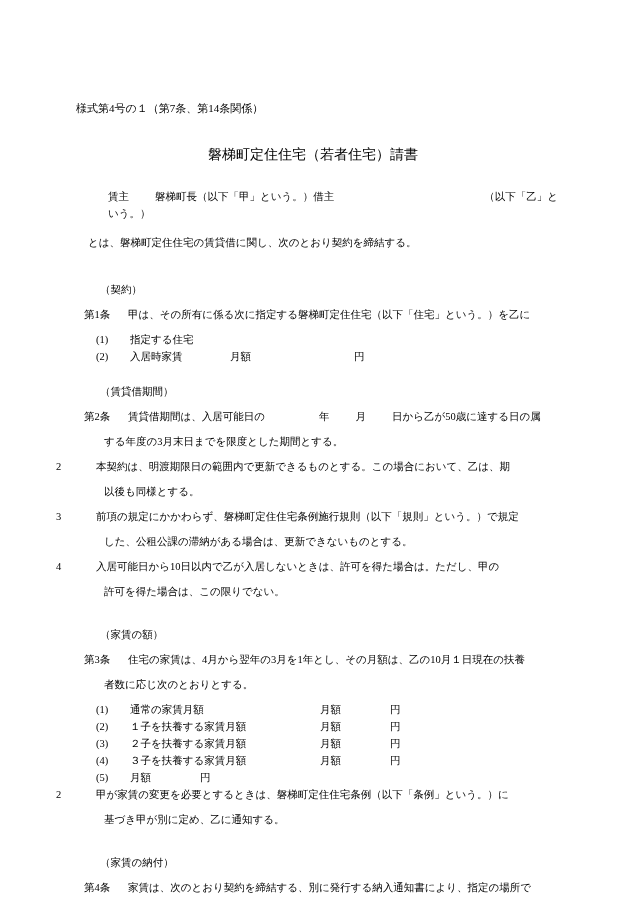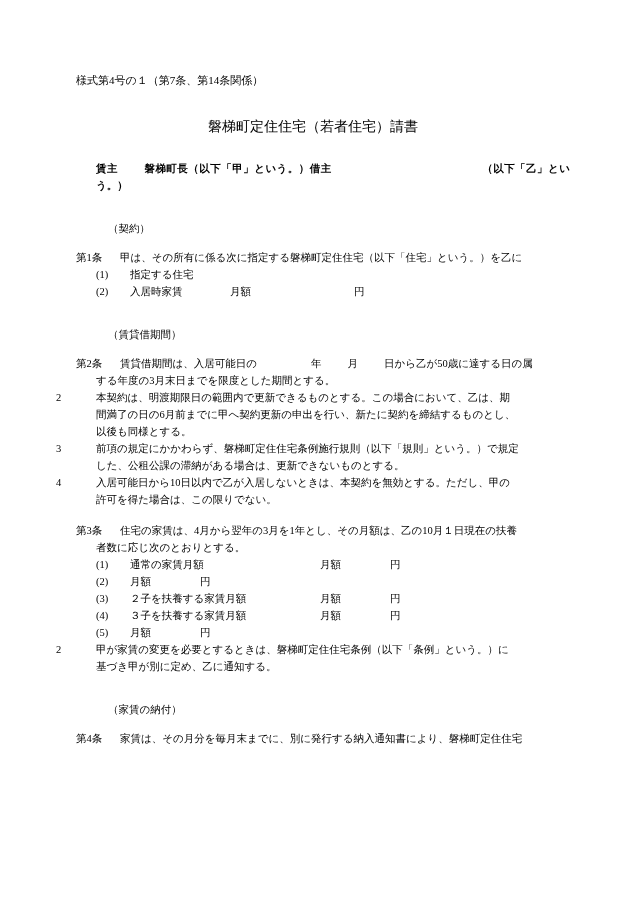--- a/index.html
+++ b/index.html
@@ -12,49 +12,48 @@
     height: 903px;
     font-family: "Liberation Serif", "DejaVu Serif", serif;
     color: #000000;
     overflow: hidden;
   }
   .page {
     position: relative;
     width: 630px;
     height: 903px;
     box-sizing: border-box;
-    padding: 72px 60px 20px 76px;
+    padding: 100px 60px 20px 76px;
     font-size: 10.5px;
     line-height: 1.62;
   }
   .form-no {
     font-size: 11px;
     margin: 0 0 26px 0;
   }
   .doc-title {
     font-size: 14px;
     margin: 0 0 22px 0;
     padding-left: 132px;
   }
   .para {
-    margin: 0;
+    margin: 12px;
     text-align: justify;
-    font-weight: bold;
   }
   .indent1 {
     padding-left: 20px;
   }
   .blank-gap-sm { display: inline-block; width: 26px; }
   .blank-gap-md { display: inline-block; width: 54px; }
   .blank-gap-xl { display: inline-block; width: 150px; }
   .spacer {
     height: 14px;
   }
   .section-head {
-    margin: 12px;
+    margin: 4px;
     padding-left: 20px;
   }
   .item-row {
     padding-left: 20px;
     display: flex;
   }
   .item-no {
     width: 34px;
     flex: none;
   }
@@ -75,21 +74,21 @@
     flex: none;
   }
   .rent-monthly {
     width: 70px;
     flex: none;
   }
   .rent-unit {
     flex: none;
   }
   .clause {
-    margin: 0;
+    margin: 8px;
     text-align: justify;
   }
   .clause-body {
     padding-left: 20px;
     text-indent: 0;
   }
   .numbered {
     padding-left: 20px;
     text-indent: -20px;
     text-align: justify;
@@ -116,20 +115,21 @@
 
 <div class="page">
 
   <div class="form-no">様式第4号の１（第7条、第14条関係）</div>
 
   <div class="doc-title">磐梯町定住住宅（若者住宅）請書</div>
 
   <div class="para indent1">
     <span>賃主</span><span class="blank-gap-sm"></span><span>磐梯町長（以下「甲」という。）</span><span>借主</span><span class="blank-gap-xl"></span><span>（以下「乙」という。）</span>
   </div>
+  <div class="para">とは、磐梯町定住住宅の賃貸借に関し、次のとおり契約を締結する。</div>
 
   <div class="spacer"></div>
 
   <div class="section-head">（契約）</div>
   <div class="clause">
     <span class="c-lead">第1条</span><span>甲は、その所有に係る次に指定する磐梯町定住住宅（以下「住宅」という。）を乙に</span>
   </div>
   <div class="item-row">
     <span class="item-no">(1)</span>
     <span class="item-label">指定する住宅</span>
@@ -145,48 +145,49 @@
 
   <div class="section-head">（賃貸借期間）</div>
   <div class="clause">
     <span class="c-lead">第2条</span><span>賃貸借期間は、入居可能日の</span><span class="blank-gap-md"></span><span>年</span><span class="blank-gap-sm"></span><span>月</span><span class="blank-gap-sm"></span><span>日から乙が50歳に達する日の属</span>
   </div>
   <div class="clause clause-body">する年度の3月末日までを限度とした期間とする。</div>
 
   <div class="numbered">
     <span class="n">2</span><span>本契約は、明渡期限日の範囲内で更新できるものとする。この場合において、乙は、期</span>
   </div>
-  <div class="clause clause-body">間満了の日の6月前までに甲へ契約更新の申出を行い、新たに契約を締結するものとし、</div>
   <div class="clause clause-body">以後も同様とする。</div>
 
   <div class="numbered">
     <span class="n">3</span><span>前項の規定にかかわらず、磐梯町定住住宅条例施行規則（以下「規則」という。）で規定</span>
   </div>
   <div class="clause clause-body">した、公租公課の滞納がある場合は、更新できないものとする。</div>
 
   <div class="numbered">
-    <span class="n">4</span><span>入居可能日から10日以内で乙が入居しないときは、本契約を無効とする。ただし、甲の</span>
+    <span class="n">4</span><span>入居可能日から10日以内で乙が入居しないときは、許可を得た場合は。ただし、甲の</span>
   </div>
   <div class="clause clause-body">許可を得た場合は、この限りでない。</div>
 
   <div class="spacer"></div>
 
+  <div class="section-head">（家賃の額）</div>
   <div class="clause">
     <span class="c-lead">第3条</span><span>住宅の家賃は、4月から翌年の3月を1年とし、その月額は、乙の10月１日現在の扶養</span>
   </div>
   <div class="clause clause-body">者数に応じ次のとおりとする。</div>
 
   <div class="rent-row">
     <span class="rent-no">(1)</span>
     <span class="rent-name">通常の家賃月額</span>
     <span class="rent-monthly">月額</span>
     <span class="rent-unit">円</span>
   </div>
   <div class="rent-row">
     <span class="rent-no">(2)</span>
+    <span class="rent-name">１子を扶養する家賃月額</span>
     <span class="rent-monthly">月額</span>
     <span class="rent-unit">円</span>
   </div>
   <div class="rent-row">
     <span class="rent-no">(3)</span>
     <span class="rent-name">２子を扶養する家賃月額</span>
     <span class="rent-monthly">月額</span>
     <span class="rent-unit">円</span>
   </div>
   <div class="rent-row">
@@ -203,16 +204,16 @@
 
   <div class="numbered">
     <span class="n">2</span><span>甲が家賃の変更を必要とするときは、磐梯町定住住宅条例（以下「条例」という。）に</span>
   </div>
   <div class="clause clause-body">基づき甲が別に定め、乙に通知する。</div>
 
   <div class="spacer"></div>
 
   <div class="section-head">（家賃の納付）</div>
   <div class="clause">
-    <span class="c-lead">第4条</span><span>家賃は、その月分を毎月末までに、別に発行する納入通知書により、磐梯町定住住宅</span>
+    <span class="c-lead">第4条</span><span>家賃は、次のとおり契約を締結する、別に発行する納入通知書により、指定の場所で</span>
   </div>
 
 </div>
 
 </body></html>

